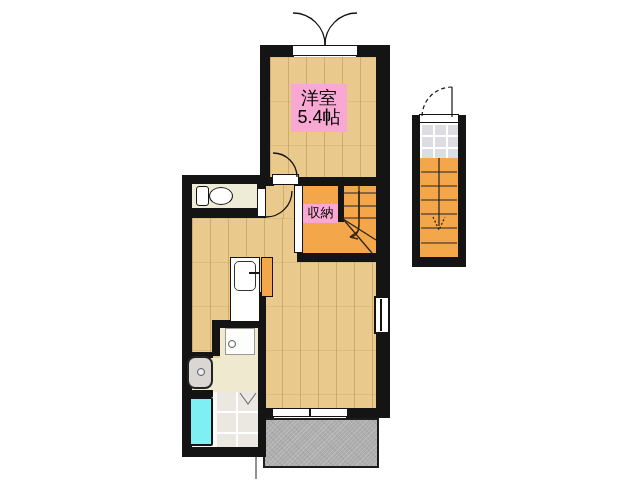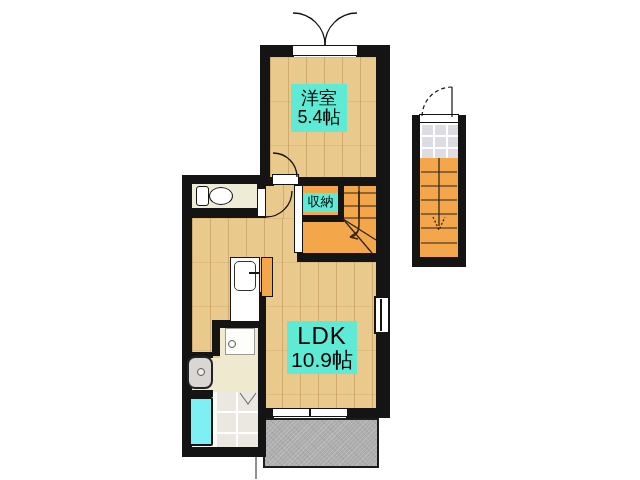--- a/index.html
+++ b/index.html
@@ -21,21 +21,21 @@
   .balcony{background-color:#AEAEAE;border:2px solid #1c1c1c;z-index:2;
         background-image:repeating-linear-gradient(135deg,rgba(255,255,255,.16) 0 1px,transparent 1px 3px),
                          repeating-linear-gradient(45deg,rgba(0,0,0,.05) 0 1px,transparent 1px 4px);}
   .ent-tile{background-color:#DCDCE2;z-index:2;
         background-image:repeating-linear-gradient(90deg,#fff 0 2px,transparent 2px 13px),
                          repeating-linear-gradient(180deg,#fff 0 2px,transparent 2px 12px);}
   
   .wall{background:#141414;z-index:4;}
   .white-fix{background:#fff;border:1px solid #141414;z-index:5;}
   .door-leaf{background:#fff;border:1px solid #141414;z-index:6;}
-  .lbl{background:#5eead4;color:#000;z-index:8;display:flex;flex-direction:column;
+  .lbl{background:#f9a8d4;color:#000;z-index:8;display:flex;flex-direction:column;
        align-items:center;justify-content:center;line-height:1.08;text-align:center;}
   svg.overlay{position:absolute;left:0;top:0;z-index:7;pointer-events:none;}
 </style>
 </head>
 <body>
 
 <div class="canvas">
 
   <div class="abs wood" style="left:270px;top:57px;width:108px;height:120px;"></div>
   <div class="abs wood" style="left:265px;top:183px;width:30px;height:35px;"></div>
@@ -136,21 +136,17 @@
     </g>
     <path d="M433,217 L439,230 L445,217" stroke="#3a2505" stroke-width="1.3" fill="none" stroke-dasharray="2 2"></path>
     <path d="M240,393 L248,404 L256,393" stroke="#777" stroke-width="1.2" fill="none"></path>
     <path d="M256,455 V479" stroke="#222" stroke-width="1"></path>
   </svg>
 
   <div class="abs lbl" style="left:291px;top:84px;width:56px;height:48px;font-size:18px;">
     <span>洋室</span>
     <span>5.4帖</span>
   </div>
-  <div class="abs lbl" style="left:303px;top:193px;width:35px;height:19px;font-size:13px;">
+  <div class="abs lbl" style="left:303px;top:204px;width:35px;height:19px;font-size:13px;">
     <span>収納</span>
-  </div>
-  <div class="abs lbl" style="left:287px;top:321px;width:70px;height:53px;font-size:21px;">
-    <span style="font-size:24px;letter-spacing:1px;">LDK</span>
-    <span>10.9帖</span>
   </div>
 
 </div>
 
 </body></html>

